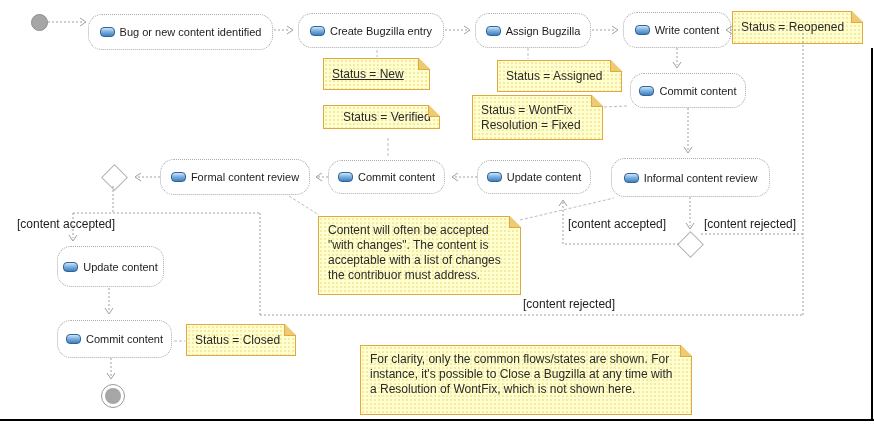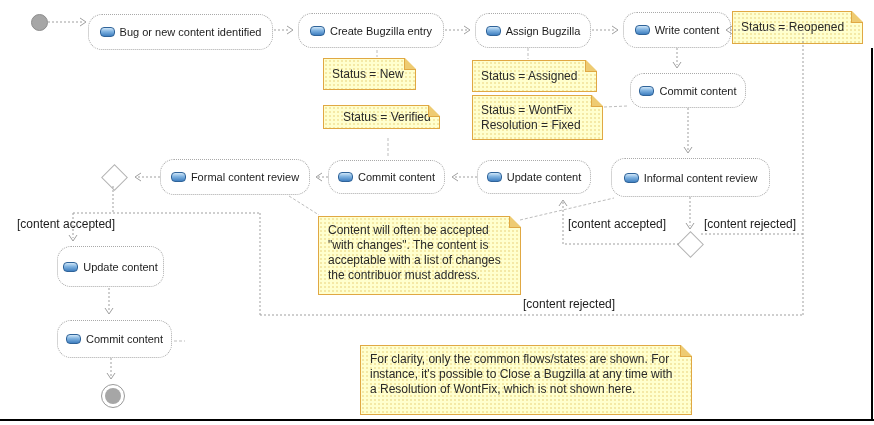--- a/index.html
+++ b/index.html
@@ -110,35 +110,38 @@
     <span>Update content</span>
   </div>
   <div class="node" style="left:57px;top:320px;width:115px;height:38px;">
     <span class="pill"></span>
     <span>Commit content</span>
   </div>
 
   <div class="diamond" style="left:105px;top:168px;"></div>
   <div class="diamond" style="left:681px;top:235px;"></div>
 
-  <div class="note small" style="left:323px;top:58px;width:93px;height:32px;">
+  <div class="note small" style="left:323px;top:58px;width:107px;height:32px;text-decoration:underline;">
     <span class="txt">Status = New</span>
   </div>
-  <div class="note small" style="left:472px;top:60px;width:125px;height:32px;">
+  <div class="note small" style="left:497px;top:60px;width:125px;height:32px;">
     <span class="txt">Status = Assigned</span>
   </div>
   <div class="note small" style="left:323px;top:105px;width:117px;height:24px;padding-left:19px;">
     <span class="txt">Status = Verified</span>
   </div>
   <div class="note small" style="left:472px;top:95px;width:131px;height:45px;">
     <span class="txt">Status = WontFix
 Resolution = Fixed</span>
   </div>
   <div class="note small" style="left:732px;top:11px;width:131px;height:33px;">
     <span class="txt">Status = Reopened</span>
+  </div>
+  <div class="note small" style="left:186px;top:324px;width:110px;height:32px;">
+    <span class="txt">Status = Closed</span>
   </div>
   <div class="note big" style="left:318px;top:216px;width:203px;height:79px;">
     <span class="txt">Content will often be accepted "with changes". The content is acceptable with a list of changes the contribuor must address.</span>
   </div>
   <div class="note big" style="left:360px;top:345px;width:332px;height:70px;">
     <span class="txt">For clarity, only the common flows/states are shown. For instance, it's possible to Close a Bugzilla at any time with a Resolution of WontFix, which is not shown here.</span>
   </div>
 
   <div class="guard" style="left:17px;top:217px;">[content accepted]</div>
   <div class="guard" style="left:568px;top:217px;">[content accepted]</div>

